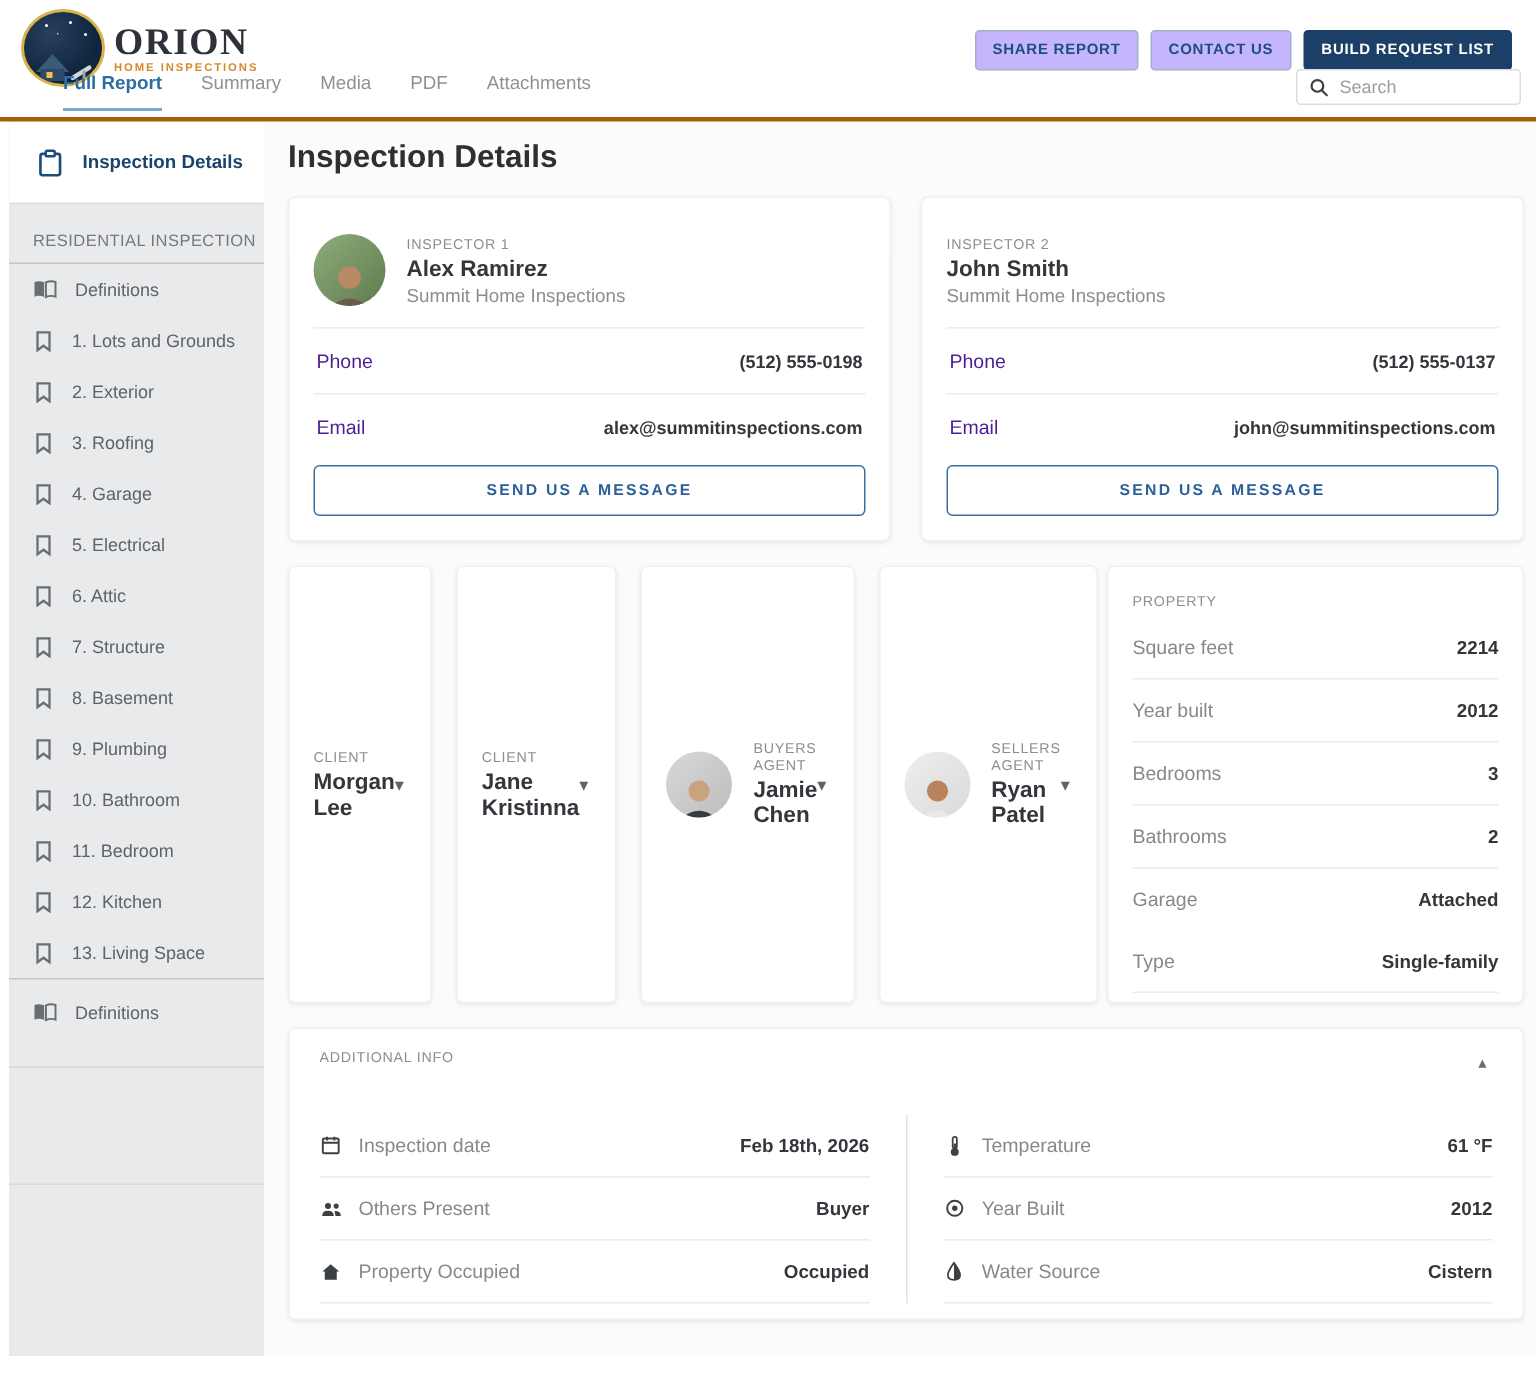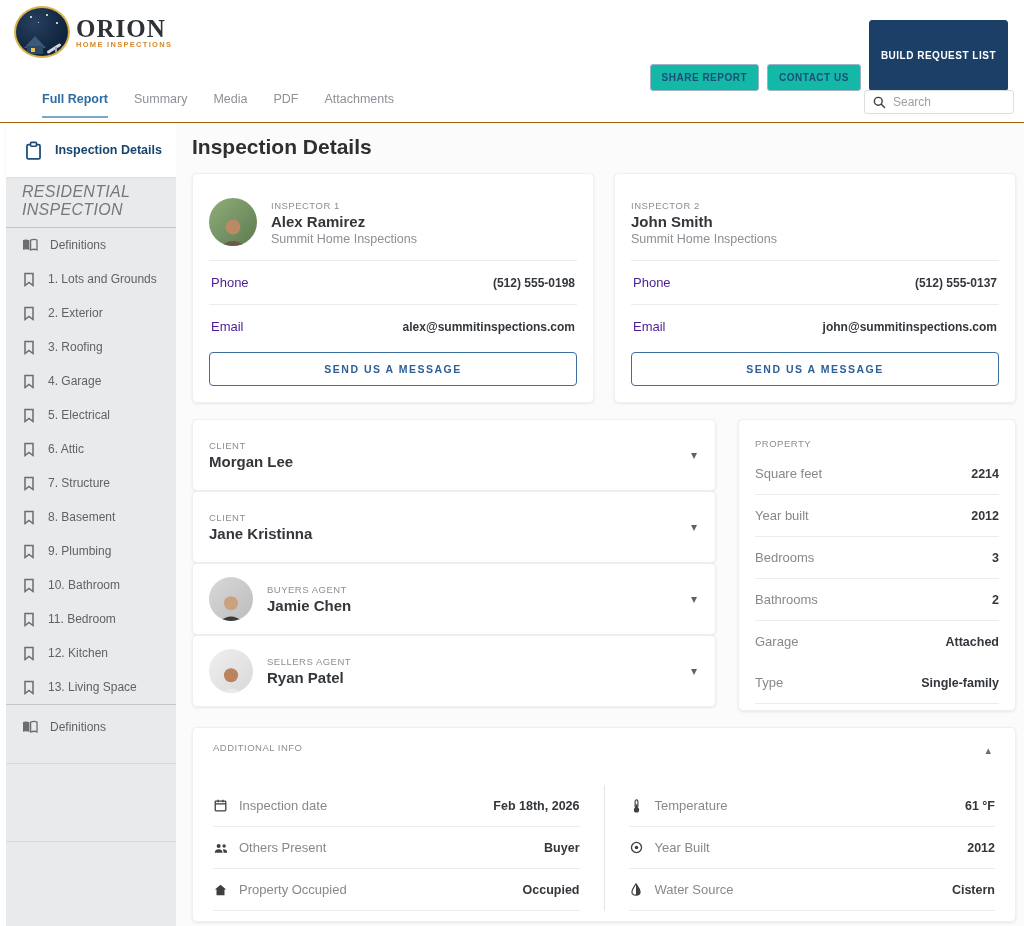--- a/index.html
+++ b/index.html
@@ -2,59 +2,59 @@
 <html><head>
 <meta charset="utf-8">
 <style>
   * { box-sizing: border-box; margin: 0; padding: 0; }
   html,body { width:1024px; height:926px; }
   body {
     font-family: "Liberation Sans", sans-serif;
     background:#ffffff; color:#33373b; overflow:hidden;
   }
   
-  .header { position:relative; height:123px; background:#fff; border-bottom:1px solid #a16207; }
+  .header { position:relative; height:81px; background:#fff; border-bottom:3px solid #a16207; }
   .logo { position:absolute; left:14px; top:6px; display:flex; align-items:center; gap:6px; }
   .logo-emblem { width:56px; height:52px; border-radius:50%;
     background:radial-gradient(circle at 35% 30%, #27405f 0%, #122740 60%, #0b1c30 100%);
     position:relative; overflow:hidden; border:2px solid #d8b24a; }
   .logo-emblem .star { position:absolute; background:#fff; border-radius:50%; }
   .logo-emblem .house { position:absolute; left:8px; bottom:8px; width:0; height:0;
     border-left:11px solid transparent; border-right:11px solid transparent; border-bottom:12px solid #3a5a7a; }
   .logo-emblem .house-body { position:absolute; left:11px; bottom:2px; width:16px; height:8px; background:#2c4a68; }
   .logo-emblem .window { position:absolute; left:15px; bottom:4px; width:4px; height:4px; background:#f0c04a; }
   .logo-emblem .scope { position:absolute; right:6px; bottom:6px; width:16px; height:3px; background:#cfd6dd;
     transform:rotate(-32deg); border-radius:2px; }
   .logo-emblem .tripod { position:absolute; right:11px; bottom:1px; width:2px; height:8px; background:#9aa4ad; }
   .logo-text-main { font-family:"Liberation Serif", serif; font-weight:bold; font-size:25px; letter-spacing:1px; color:#2e3238; }
   .logo-text-sub { font-size:7.5px; font-weight:bold; letter-spacing:1.3px; color:#d8882b; margin-top:-3px; }
   .header-buttons { position:absolute; top:20px; right:16px; display:flex; gap:8px; }
   .hbtn { font-family:inherit; font-size:10px; font-weight:bold; letter-spacing:.5px; padding:7px 11px;
     border-radius:3px; cursor:pointer; }
-  .hbtn.outline { background:#14b8a6; border:1px solid #9db2c6; color:#1d4e79;margin-top:44px; }
+  .hbtn.outline { background:#c4b5fd; border:1px solid #9db2c6; color:#1d4e79; }
   .hbtn.solid { background:#1b3f66; border:1px solid #1b3f66; color:#fff; }
   .tabs { position:absolute; left:22px; bottom:4px; display:flex; gap:26px;margin-left:20px; }
   .tab { font-size:12.5px; color:#8d9297; padding-bottom:10px; cursor:pointer; }
   .tab.active { color:#2e6da4; font-weight:bold; border-bottom:2px solid #7aa7cc; }
   .search-box { position:absolute; right:10px; bottom:8px; width:150px; height:24px; background:#fff;
     border:1px solid #ddd; border-radius:3px; display:flex; align-items:center; padding:0 8px; gap:7px; }
   .search-box svg { flex:0 0 auto; }
   .search-box input { border:none; outline:none; width:100%; font-size:12px; color:#444; font-family:inherit; background:transparent; }
   .search-box input::placeholder { color:#9e9e9e; }
 
   
   .page-body { display:flex; height:823px; }
   .sidebar { width:170px; margin-left:6px; background:#e8eaeb; flex:0 0 auto; }
   .main { flex:1; background:#fbfbfb; padding:8px 8px 0 16px; overflow:hidden; }
 
   
   .side-active { background:#fff; height:54px; display:flex; align-items:center; gap:12px; padding-left:18px;
     cursor:pointer; box-shadow:0 1px 2px rgba(0,0,0,.06); }
   .side-active span { font-size:12.5px; font-weight:bold; color:#17456e; }
-  .side-section-title { padding:6px 0 8px 16px; font-size:16px; color:#75797d; letter-spacing:.3px;font-style:italic; }
+  .side-section-title { padding:20px 0 8px 16px; font-size:11px; color:#75797d; letter-spacing:.3px; }
   .side-divider { border-bottom:1px solid #c3c6c8; }
   .side-item { height:34px; display:flex; align-items:center; gap:12px; padding-left:16px; cursor:pointer; }
   .side-item span { font-size:12px; color:#5f6368; }
   .side-gap-divider { border-bottom:1px solid #d7d9da; }
 
   
   .page-title { font-size:21px; font-weight:bold; color:#2f2f2f; margin:4px 0 14px 0; }
   .card { background:#fff; border:1px solid #f0f0f0; border-radius:5px; box-shadow:0 1px 3px rgba(0,0,0,.08); }
   .inspectors-row { display:flex; gap:20px; }
   .inspector-card { flex:1; padding:16px; }
@@ -69,21 +69,21 @@
   .person-company { font-size:12.5px; color:#8b8f93; margin-top:2px; }
   .hr { border-top:1px solid #ececec; margin-top:14px; }
   .contact-row { display:flex; justify-content:space-between; align-items:center; padding:14px 2px; border-bottom:1px solid #ececec; }
   .contact-row:last-of-type { border-bottom:none; }
   .contact-label { font-size:13px; color:#4c1d95; }
   .contact-value { font-size:12px; font-weight:bold; color:#33373b; }
   .msg-btn { width:100%; padding:10px 0; margin-top:4px; background:#fff; border:1.5px solid #3c6e9f; border-radius:4px;
     color:#2d6097; font-size:10.5px; font-weight:bold; letter-spacing:1.5px; cursor:pointer; font-family:inherit; }
 
   .two-col { display:flex; margin-top:16px; gap:22px; }
-  .left-col { width:524px; display:flex; flex-direction:column; gap:0; }
+  .left-col { width:524px; display:flex; flex-direction:row; gap:16px; }
   .right-col { flex:1; }
   .person-card { padding:12px 18px 12px 16px; min-height:72px; display:flex; align-items:center; cursor:pointer; }
   .person-card .avatar { width:44px; height:44px; margin-right:14px; }
   .person-card .chevron { margin-left:auto; color:#5f6368; font-size:12px; }
 
   .property-card { padding:10px 16px 6px 16px; }
   .panel-title { font-size:9.5px; letter-spacing:.5px; color:#8b8f93; padding:8px 0 4px 0; }
   .kv-row { display:flex; justify-content:space-between; align-items:center; padding:13px 0; border-bottom:1px solid #ececec; }
   .kv-row.last { border-bottom:none; }
   .kv-label { font-size:13px; color:#85898d; }

